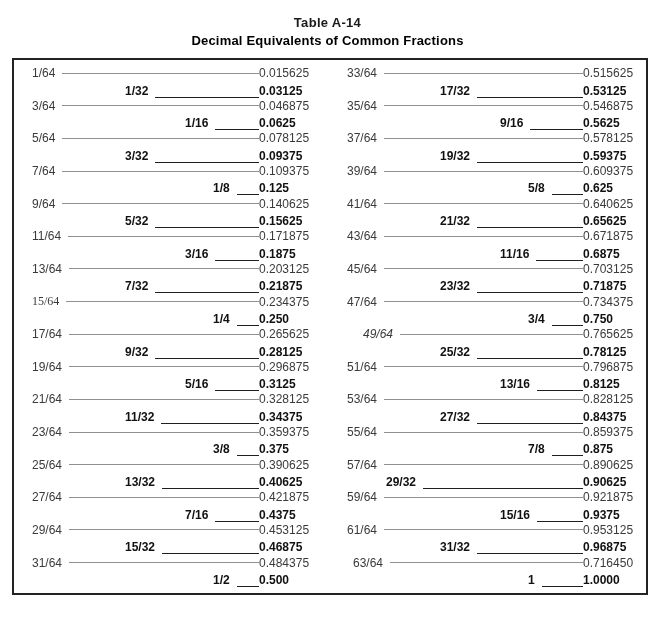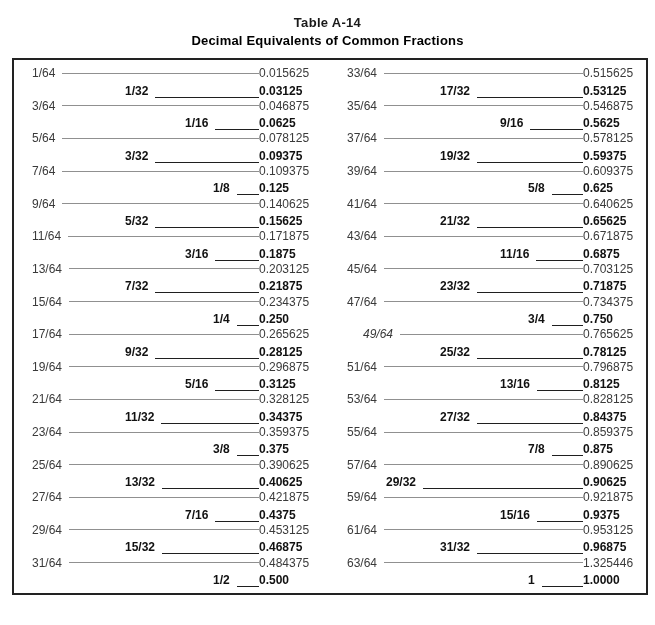--- a/index.html
+++ b/index.html
@@ -185,21 +185,21 @@
     <span class="dec">0.203125</span>
   </div>
 
   <div class="row lvl1">
     <span class="frac" style="margin-left: 93px;">7/32</span>
     <span class="line"></span>
     <span class="dec">0.21875</span>
   </div>
 
   <div class="row lvl0">
-    <span class="frac" style="margin-left: 0px;">15/64</span>
+    <span class="frac" style="margin-left: 0px; font-family: Liberation Serif, serif;">15/64</span>
     <span class="line"></span>
     <span class="dec">0.234375</span>
   </div>
 
   <div class="row lvl3">
     <span class="frac" style="margin-left: 181px;">1/4</span>
     <span class="line"></span>
     <span class="dec">0.250</span>
   </div>
 
@@ -474,23 +474,23 @@
     <span class="dec">0.953125</span>
   </div>
 
   <div class="row lvl1">
     <span class="frac" style="margin-left: 93px;">31/32</span>
     <span class="line"></span>
     <span class="dec">0.96875</span>
   </div>
 
   <div class="row lvl0">
-    <span class="frac" style="margin-left: 0px;">63/64</span>
-    <span class="line"></span>
-    <span class="dec">1.325446</span>
+    <span class="frac" style="margin-left: 6px;">63/64</span>
+    <span class="line"></span>
+    <span class="dec">0.716450</span>
   </div>
 
   <div class="row lvl3">
     <span class="frac" style="margin-left: 181px;">1</span>
     <span class="line"></span>
     <span class="dec">1.0000</span>
   </div>
 </div>
   </div>
 </div>

